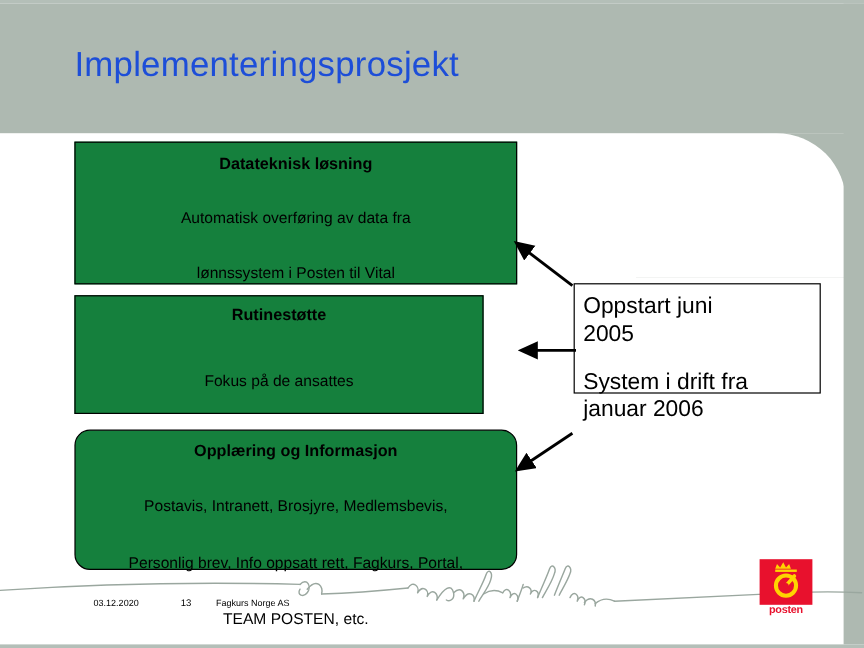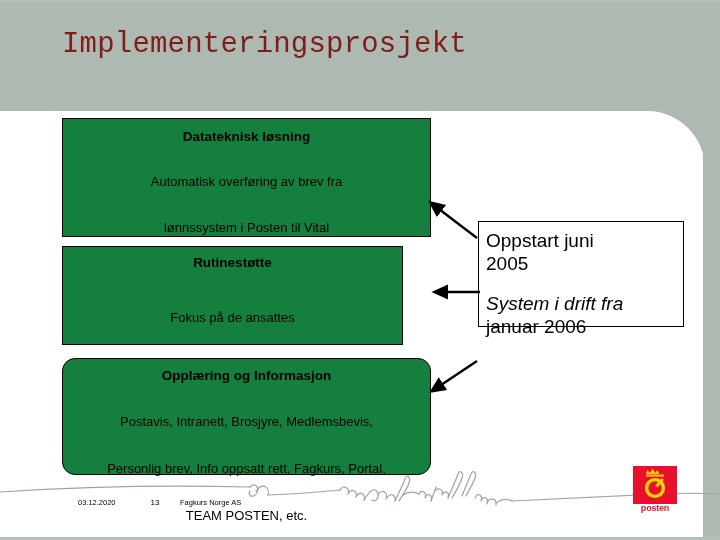--- a/index.html
+++ b/index.html
@@ -23,22 +23,22 @@
     position:absolute;left:530px;top:111px;width:175px;height:120px;background:#aeb9b1;
   }
   .corner-round{
     position:absolute;left:530px;top:111px;width:175px;height:120px;background:#ffffff;
     border-top-right-radius:58px;
   }
   .bottom-hairline{position:absolute;left:0;bottom:0;width:720px;height:3px;background:#b4bfb8;}
 
   
   .slide-title{
-    position:absolute;left:62px;top:28px;width:600px;
-    font-size:29px;color:#7f1d1d;letter-spacing:0.2px;white-space:nowrap;font-family:Liberation Mono, monospace;
+    position:absolute;left:62px;top:38px;width:600px;
+    font-size:29px;color:#1d4ed8;letter-spacing:0.2px;white-space:nowrap;
   }
 
   
   .ybox{
     position:absolute;background:#15803d;border:1.5px solid #000000;
     box-sizing:border-box;text-align:center;color:#000000;
   }
   .ybox .hd{font-weight:bold;font-size:13.5px;line-height:16px;}
   .ybox .bd{font-size:13px;line-height:19px;}
 
@@ -49,25 +49,25 @@
   #box2{left:62px;top:246px;width:341px;height:99px;}
   #box2 .hd{margin-top:8px;}
   #box2 .bd{margin-top:37px;}
 
   #box3{left:62px;top:358px;width:369px;height:117px;border-radius:13px;}
   #box3 .hd{margin-top:9px;}
   #box3 .bd{margin-top:28px;}
 
   
   #notebox{
-    position:absolute;left:478px;top:221px;width:206px;height:106px;
+    position:absolute;left:478px;top:236px;width:206px;height:92px;
     background:#ffffff;border:1.5px solid #000000;box-sizing:border-box;
     color:#000000;font-size:19px;line-height:23px;padding:7px 0 0 7px;
   }
-  #notebox .l2{margin-top:17px;font-style:italic;}
+  #notebox .l2{margin-top:17px;}
 
   
   .arrow{position:absolute;}
 
   
   .swoosh{position:absolute;left:0px;top:470px;width:720px;height:36px;}
   .footer-date{position:absolute;left:78px;top:498px;font-size:7.5px;color:#000000;}
   .footer-page{position:absolute;left:150px;top:498px;width:10px;font-size:8px;color:#000000;
                 line-height:10px;text-align:center;word-break:break-all;}
   .footer-org{position:absolute;left:180px;top:498px;font-size:7.5px;color:#000000;}
@@ -87,21 +87,21 @@
   <div class="header-band"></div>
   <div class="corner-fill"></div>
   <div class="corner-round"></div>
   <div class="right-strip"></div>
   <div class="bottom-hairline"></div>
 
   <div class="slide-title">Implementeringsprosjekt</div>
 
   <div class="ybox" id="box1">
     <div class="hd">Datateknisk løsning</div>
-    <div class="bd">Automatisk overføring av brev fra</div>
+    <div class="bd">Automatisk overføring av data fra</div>
     <div class="bd">lønnssystem i Posten til Vital</div>
   </div>
 
   <div class="ybox" id="box2">
     <div class="hd">Rutinestøtte</div>
     <div class="bd">Fokus på de ansattes</div>
     <div class="bd">rettigheter</div>
   </div>
 
   <div class="ybox" id="box3">

